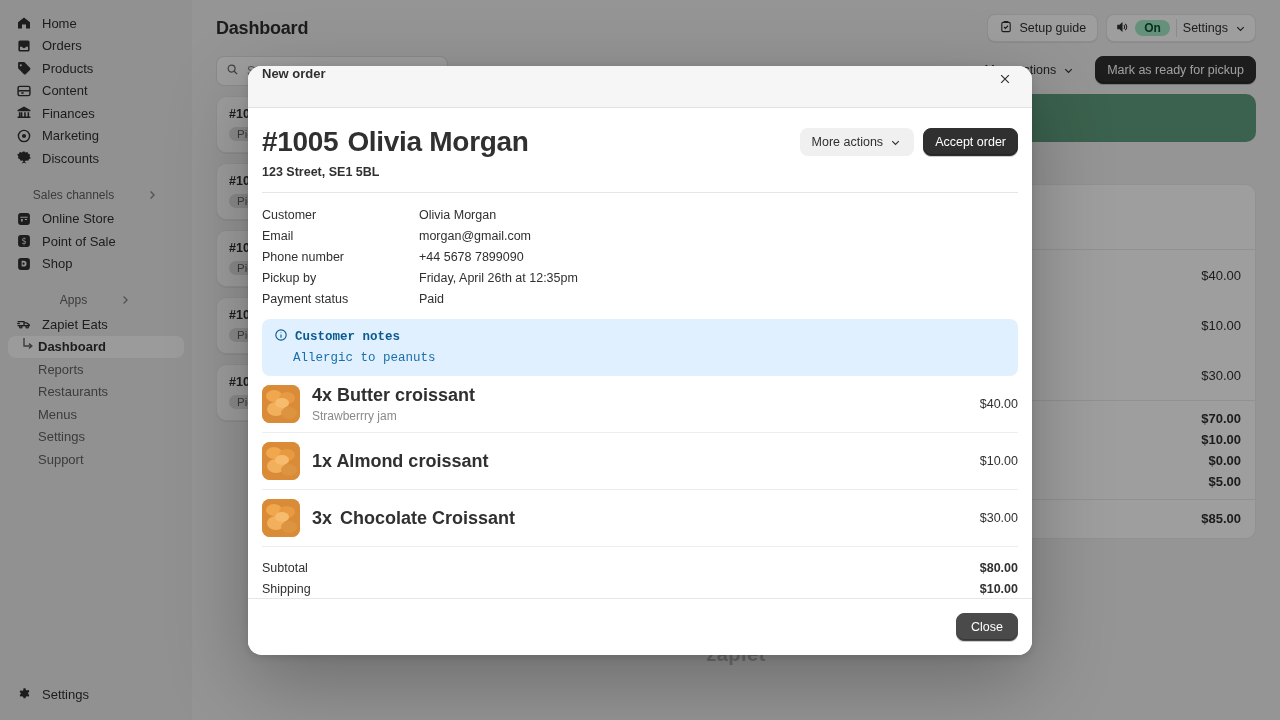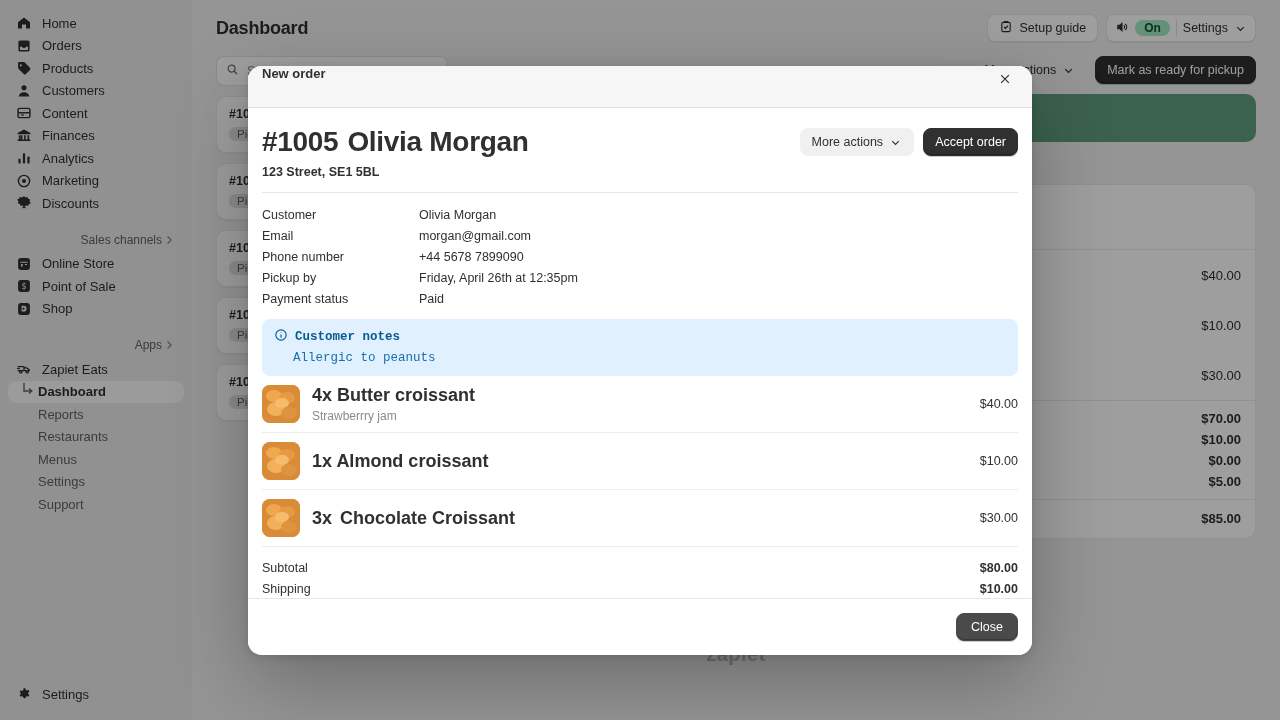--- a/index.html
+++ b/index.html
@@ -29,23 +29,23 @@
     font-size: 13px; color: #303030; cursor: pointer;
     white-space: nowrap;
   }
   .nav-item .ic { width: 16px; height: 16px; flex: 0 0 16px; display: flex; align-items: center; justify-content: center; }
   .nav-item .ic svg { display: block; }
   .nav-item.active { background: #fafafa; font-weight: 650; }
   .nav-item.sub { padding-left: 30px; color: #616161; position: relative; }
   .nav-item.sub.active { color: #303030; }
   .sub-arrow { position: absolute; left: 14px; top: 1px; width: 12px; height: 16px; }
   .nav-group-hdr {
-    display: flex; align-items: center; justify-content: flex-end;
+    display: flex; align-items: center; justify-content: center;
     font-size: 12px; color: #616161; padding: 0 8px; height: 22px;
-    margin-top: 14px; margin-bottom: 2px;
+    margin-top: 14px; margin-bottom: 2px; gap: 31px;
   }
   .chev-r { width: 14px; height: 14px; opacity: .75; }
   .sidebar-bottom { position: absolute; left: 8px; bottom: 14px; width: 176px; }
 
   
   .main { flex: 1 1 auto; height: 720px; padding: 0 24px; position: relative; overflow: hidden; }
   .topbar { display: flex; align-items: center; justify-content: space-between; padding-top: 14px; }
   .page-title { font-size: 18px; font-weight: 700; letter-spacing: -0.2px; }
   .top-actions { display: flex; align-items: center; gap: 8px; }
   .btn {
@@ -185,53 +185,34 @@
     <div class="nav-item">
       <span class="ic">
           <svg width="16" height="16" viewBox="0 0 20 20" fill="#303030">
             <path d="M10.4 2.6 17.4 9.6a2 2 0 0 1 0 2.8l-5 5a2 2 0 0 1-2.8 0l-7-7V4a1.4 1.4 0 0 1 1.4-1.4zM6 5.4A1.3 1.3 0 1 0 6 8a1.3 1.3 0 0 0 0-2.6z"></path>
           </svg>
         </span>
       <span>Products</span>
     </div>
     <div class="nav-item">
       <span class="ic">
-          <svg width="16" height="16" viewBox="0 0 20 20" fill="#303030">
-            <circle cx="10" cy="6" r="3.2"></circle>
-            <path d="M3.6 17c0-3.4 2.9-5.4 6.4-5.4s6.4 2 6.4 5.4z"></path>
-          </svg>
-        </span>
-      <span>Customers</span>
-    </div>
-    <div class="nav-item">
-      <span class="ic">
           <svg width="16" height="16" viewBox="0 0 20 20" fill="none" stroke="#303030" stroke-width="1.8">
             <rect x="2.6" y="4.2" width="14.8" height="11.6" rx="2"></rect>
             <path d="M2.6 9.6h14.8M6.6 12.6h3"></path>
           </svg>
         </span>
       <span>Content</span>
     </div>
     <div class="nav-item">
       <span class="ic">
           <svg width="16" height="16" viewBox="0 0 20 20" fill="#303030">
             <path d="M10 2 2 6.2v1.6h16V6.2zM3.6 9.2v5.2H2v1.8h16v-1.8h-1.6V9.2h-2v5.2h-2.2V9.2h-2v5.2H8V9.2H6v5.2H5.6V9.2z"></path>
           </svg>
         </span>
       <span>Finances</span>
-    </div>
-    <div class="nav-item">
-      <span class="ic">
-          <svg width="16" height="16" viewBox="0 0 20 20" fill="#303030">
-            <rect x="3" y="11" width="2.8" height="6" rx="1"></rect>
-            <rect x="8.6" y="4" width="2.8" height="13" rx="1"></rect>
-            <rect x="14.2" y="8" width="2.8" height="9" rx="1"></rect>
-          </svg>
-        </span>
-      <span>Analytics</span>
     </div>
     <div class="nav-item">
       <span class="ic">
           <svg width="16" height="16" viewBox="0 0 20 20" fill="none" stroke="#303030" stroke-width="1.8">
             <circle cx="10" cy="10" r="7"></circle>
             <circle cx="10" cy="10" r="2.6" fill="#303030" stroke="none"></circle>
           </svg>
         </span>
       <span>Marketing</span>
     </div>

